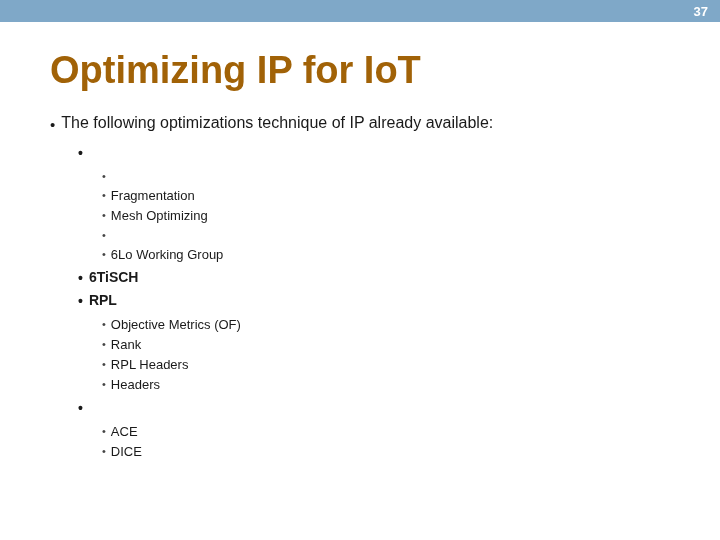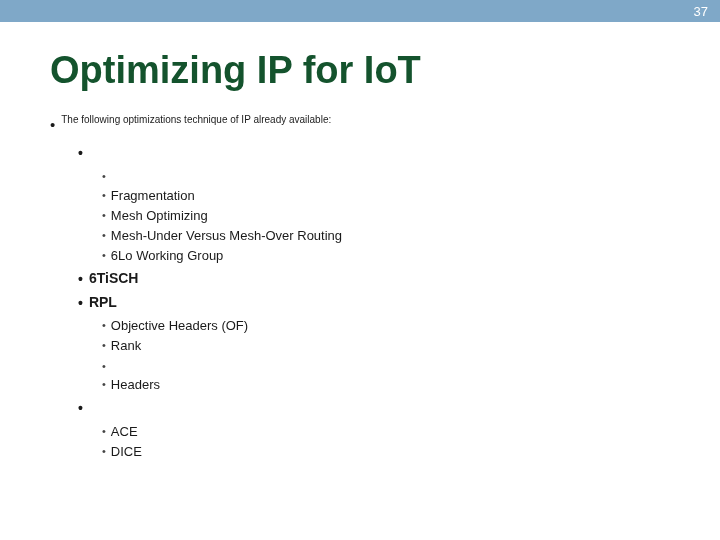--- a/index.html
+++ b/index.html
@@ -30,46 +30,46 @@
       background: #7fa8c8;
       display: flex;
       justify-content: flex-end;
       align-items: center;
       padding-right: 12px;
     }
 
     .slide-number {
       color: #ffffff;
       font-size: 13px;
-      font-weight: normal;
+      font-weight: bold;
     }
 
     .content-area {
       padding: 28px 50px 20px 50px;
     }
 
     .slide-title {
       font-size: 38px;
       font-weight: bold;
-      color: #14532d;
+      color: #a16207;
       margin-bottom: 22px;
       line-height: 1.1;
     }
 
     .main-bullet {
       font-size: 15px;
       color: #1a1a1a;
       margin-bottom: 8px;
       display: flex;
       align-items: flex-start;
       gap: 6px;
     }
 
     .main-bullet-text {
-      font-size: 10px;
+      font-size: 16px;
     }
 
     .sub-section {
       margin-left: 28px;
       margin-bottom: 6px;
     }
 
     .sub-section-title {
       font-size: 14px;
       font-weight: bold;
@@ -143,21 +143,20 @@
         <div class="sub-item">
           <span class="item-dot">•</span>
           <span>Fragmentation</span>
         </div>
         <div class="sub-item">
           <span class="item-dot">•</span>
           <span>Mesh Optimizing</span>
         </div>
         <div class="sub-item">
           <span class="item-dot">•</span>
-          <span>Mesh-Under Versus Mesh-Over Routing</span>
         </div>
         <div class="sub-item">
           <span class="item-dot">•</span>
           <span>6Lo Working Group</span>
         </div>
       </div>
     </div>
 
     <div class="sub-section top-level-section">
       <div class="sub-section-title">
@@ -167,28 +166,29 @@
     </div>
 
     <div class="sub-section top-level-section">
       <div class="sub-section-title">
         <span class="bullet-dot">•</span>
         <span class="bold-section">RPL</span>
       </div>
       <div class="sub-items">
         <div class="sub-item">
           <span class="item-dot">•</span>
-          <span>Objective Headers (OF)</span>
+          <span>Objective Metrics (OF)</span>
         </div>
         <div class="sub-item">
           <span class="item-dot">•</span>
           <span>Rank</span>
         </div>
         <div class="sub-item">
           <span class="item-dot">•</span>
+          <span>RPL Headers</span>
         </div>
         <div class="sub-item">
           <span class="item-dot">•</span>
           <span>Headers</span>
         </div>
       </div>
     </div>
 
     <div class="sub-section top-level-section">
       <div class="sub-section-title">

